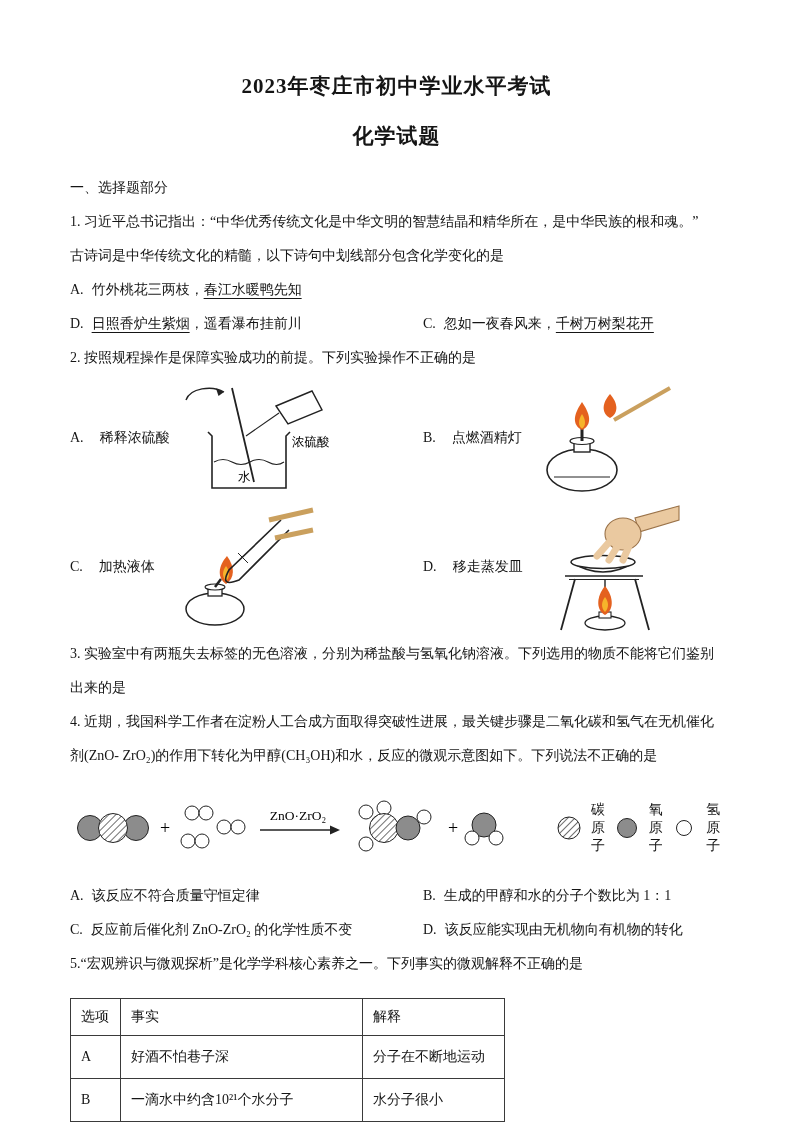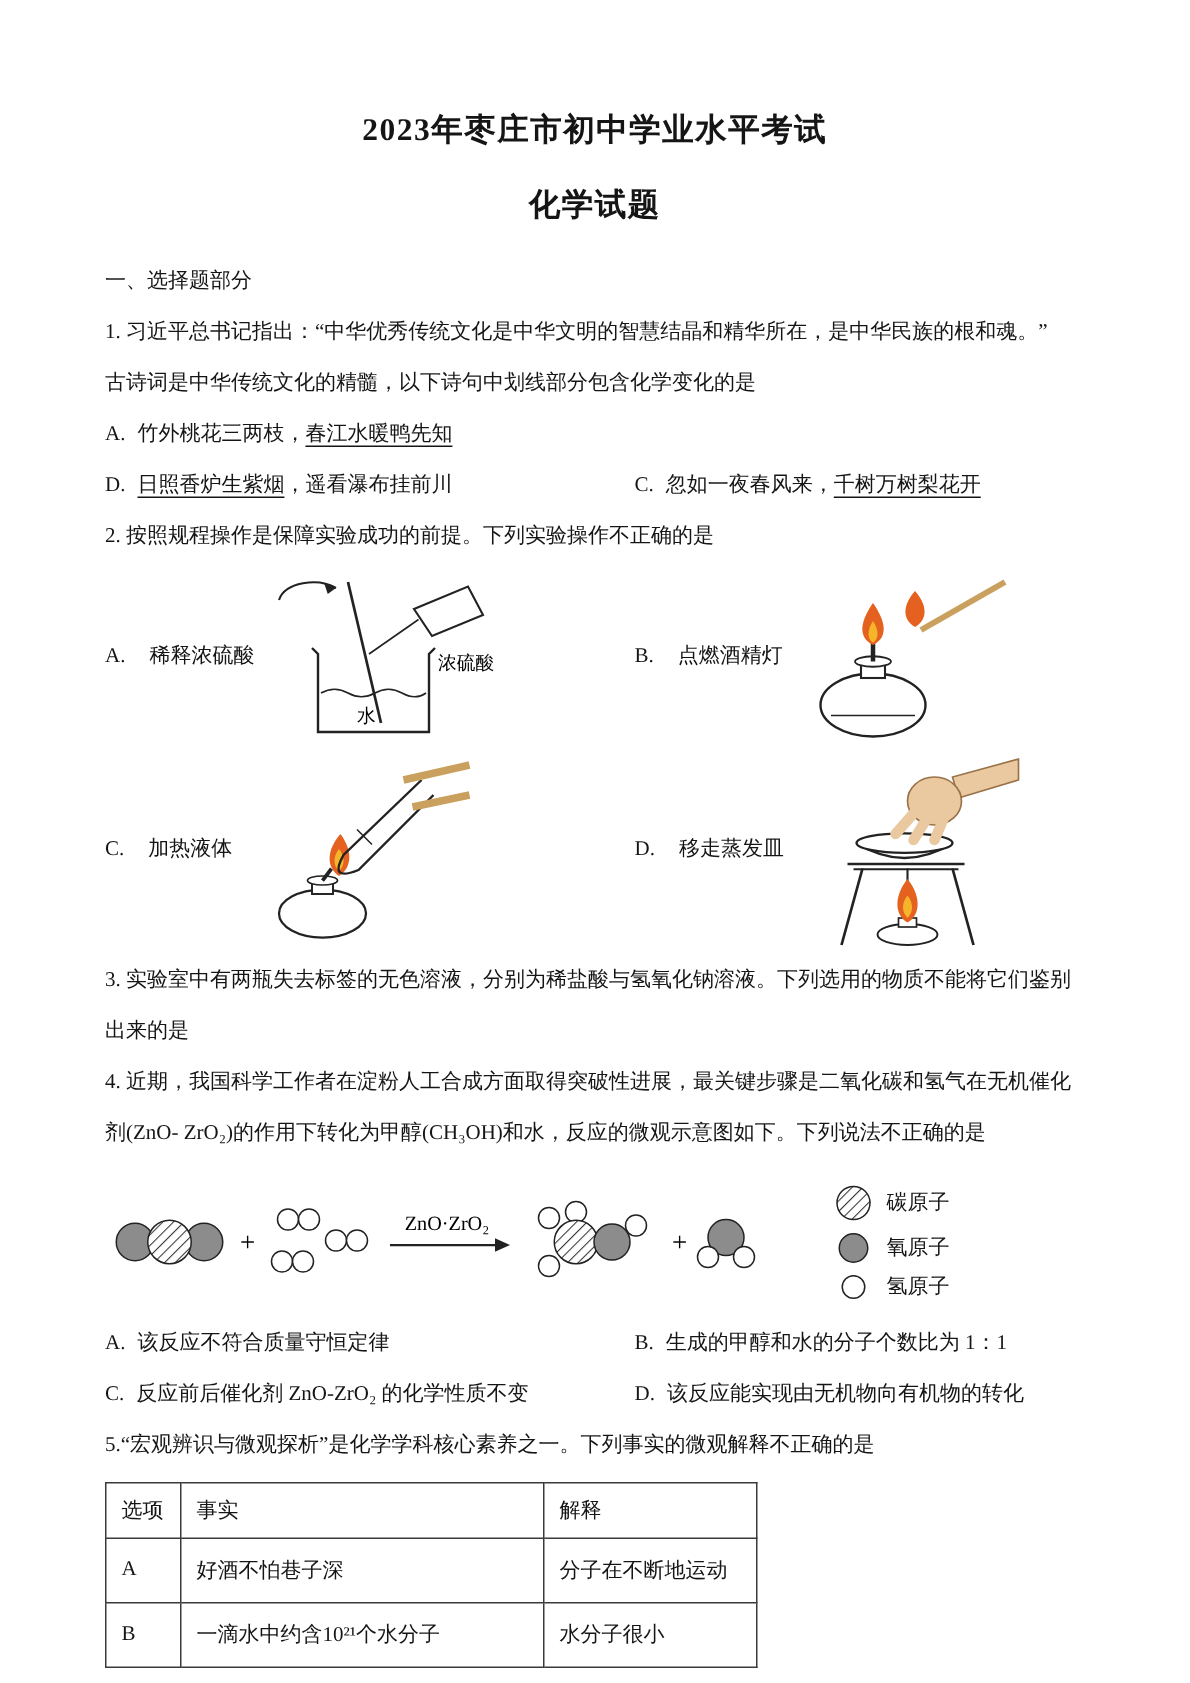--- a/index.html
+++ b/index.html
@@ -26,24 +26,24 @@
   .u { text-decoration: underline; text-underline-offset: 4px; }
 
   .figrow { align-items: center; margin: 4px 0; }
   .figrow1 { min-height: 118px; }
   .figrow2 { min-height: 132px; }
   .figcell { display: flex; align-items: center; gap: 8px; font-size: 14px; white-space: nowrap; }
   svg { flex-shrink: 0; }
   svg text { font-family: inherit; }
 
   .reaction-row { display: flex; align-items: center; gap: 16px; margin: 6px 0 2px 0; min-height: 98px; }
-  .legend { display: flex; flex-direction: column; gap: 6px; }
+  .legend { display: flex; flex-direction: row; gap: 6px; }
   .legend-row { display: flex; align-items: center; gap: 9px; font-size: 14px; }
 
-  .qtable { border-collapse: collapse; margin-top: 7px; }
+  .qtable { border-collapse: collapse; margin-top: 17px; }
   .qtable th, .qtable td {
     border: 1px solid #3a3a3a; font-weight: 400; font-size: 14px;
     text-align: left; padding: 12px 10px; white-space: nowrap;
   }
   .qtable th { padding: 9px 10px; }
   .col-opt { width: 50px; }
   .col-fact { width: 242px; }
   .col-exp { width: 142px; }
 </style>
 </head>

